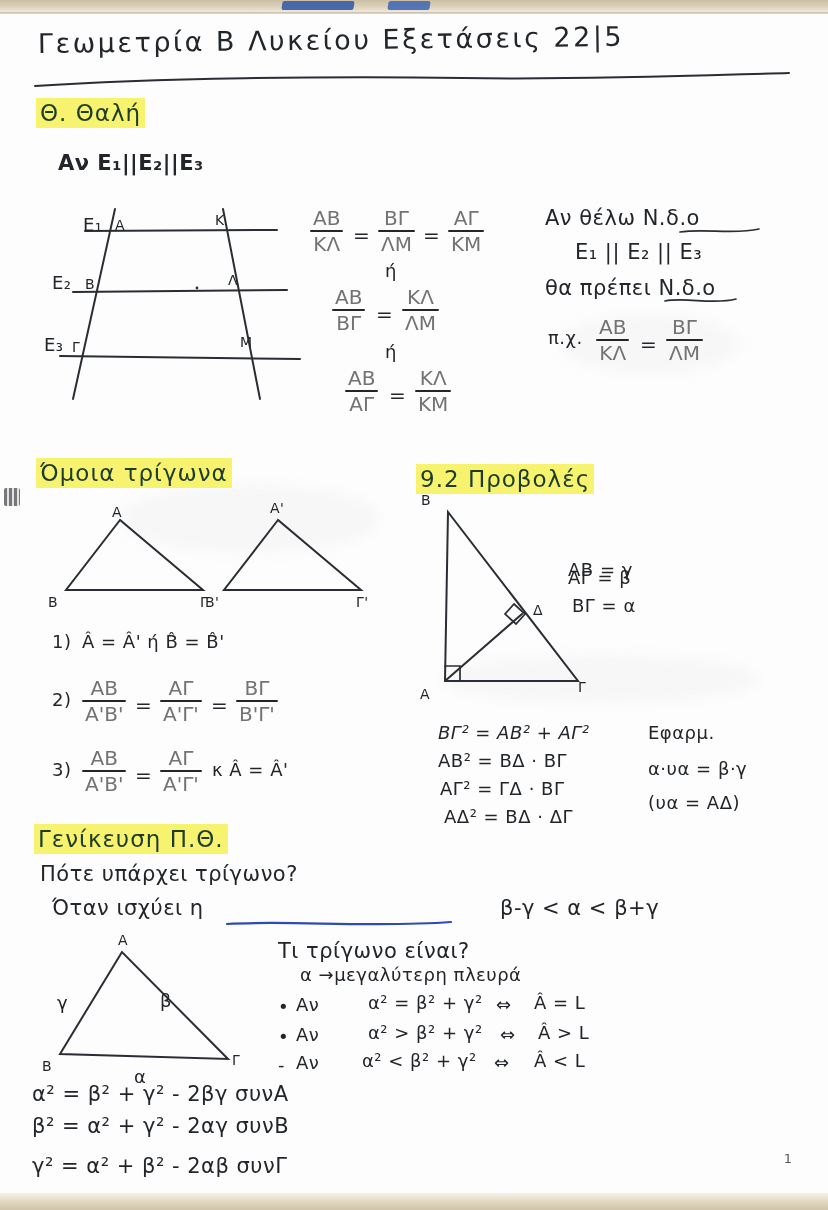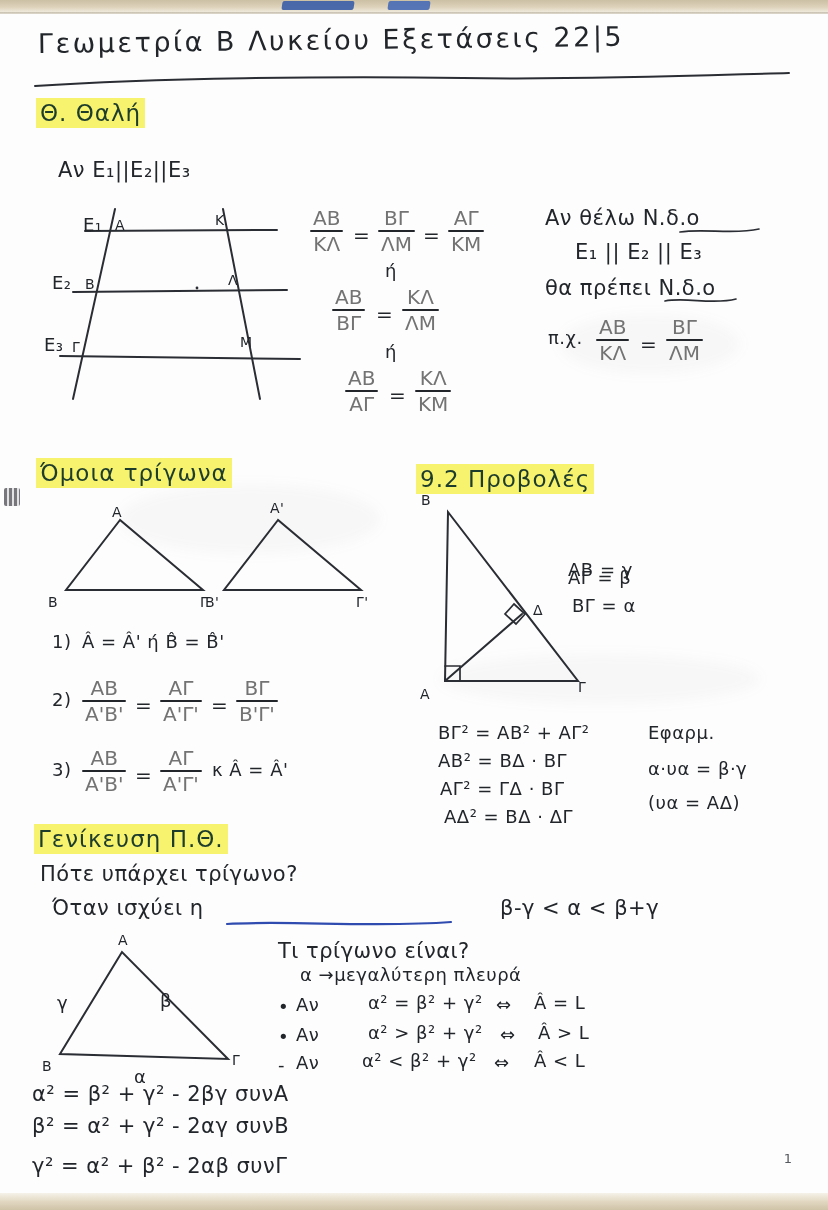--- a/index.html
+++ b/index.html
@@ -166,21 +166,21 @@
   <div id="clip-mark"></div>
 
   <div class="hw" id="title">Γεωμετρία  Β  Λυκείου   Εξετάσεις  22|5</div>
   <svg id="title-rule" width="760" height="22">
     <path class="stroke" d="M2,14 C120,6 300,4 430,6 C560,8 680,3 756,1"></path>
   </svg>
 
   <div class="hw sec-head ink-green" style="top:86px; left:38px;">
     <span class="hl">Θ. Θαλή</span>
   </div>
-  <div class="hw line" style="top:144px; left:58px;">Αν  Ε₁||Ε₂||Ε₃</div>
+  <div class="hw line" style="top:137px; left:58px;font-weight:bold;">Αν  Ε₁||Ε₂||Ε₃</div>
 
   <svg style="top:190px; left:55px;" width="250" height="200">
 
     <path class="stroke" d="M60,5 L18,195"></path>
     <path class="stroke" d="M168,5 L205,195"></path>
 
     <path class="stroke" d="M30,27 L222,26"></path>
 
     <path class="stroke" d="M18,88 L232,86"></path>
 
@@ -336,21 +336,21 @@
   </svg>
   <div class="hw tiny" style="top:478px; left:421px;">Β</div>
   <div class="hw tiny" style="top:672px; left:420px;">Α</div>
   <div class="hw tiny" style="top:665px; left:578px;">Γ</div>
   <div class="hw tiny" style="top:588px; left:533px;">Δ</div>
 
   <div class="hw small" style="top:525px; left:568px;margin-top:20px;">ΑΒ = γ</div>
   <div class="hw small" style="top:553px; left:568px;">ΑΓ = β</div>
   <div class="hw small" style="top:581px; left:572px;">ΒΓ = α</div>
 
-  <div class="hw small" style="top:708px; left:438px;">ΒΓ² = ΑΒ² + ΑΓ²</div>
+  <div class="hw small" style="top:708px; left:438px;font-style:italic;">ΒΓ² = ΑΒ² + ΑΓ²</div>
   <div class="hw small" style="top:736px; left:438px;">ΑΒ² = ΒΔ · ΒΓ</div>
   <div class="hw small" style="top:764px; left:440px;">ΑΓ² = ΓΔ · ΒΓ</div>
   <div class="hw small" style="top:792px; left:444px;">ΑΔ² = ΒΔ · ΔΓ</div>
 
   <div class="hw small" style="top:708px; left:648px;">Εφαρμ.</div>
   <div class="hw small" style="top:744px; left:648px;">α·υα = β·γ</div>
   <div class="hw small" style="top:778px; left:648px;">(υα = ΑΔ)</div>
 
   <div class="hw sec-head ink-green" style="top:812px; left:36px;">
     <span class="hl">Γενίκευση Π.Θ.</span>

